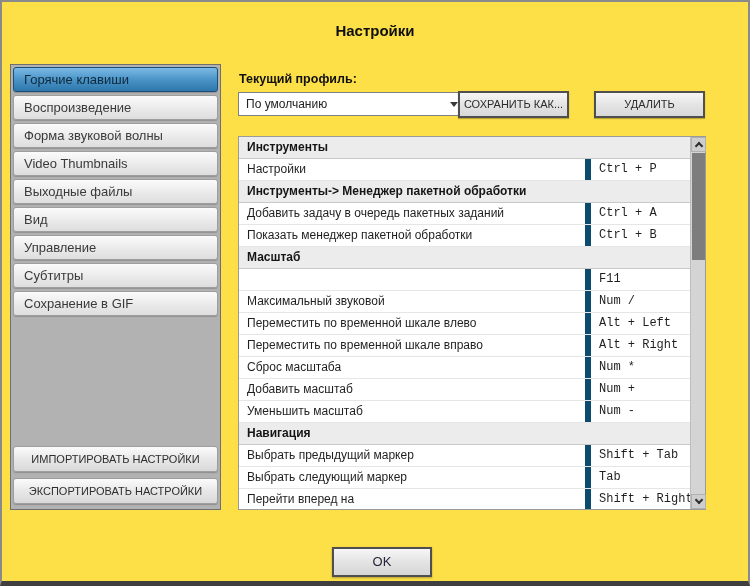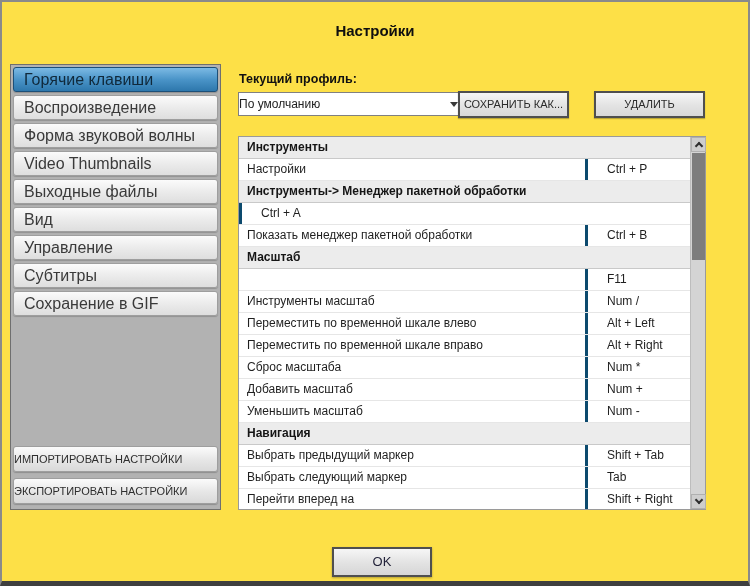--- a/index.html
+++ b/index.html
@@ -18,52 +18,52 @@
     text-align:center; font-size:15px; font-weight:bold; color:#0f0f0f;
   }
 
   
   .sidebar {
     position:absolute; left:8px; top:62px; width:211px; height:446px;
     background:#b2b2b2; border:1px solid #6f6f6f;
   }
   .side-item {
     margin:3px 2px 0 2px; height:25px; line-height:24px;
-    padding-left:10px; font-size:16px; color:#3a3a3a;
+    padding-left:10px; font-size:13px; color:#3a3a3a;
     background:linear-gradient(#fbfbfb, #eaeaea 55%, #dedede);
     border:1px solid #9e9e9e; border-radius:3px;
     box-shadow:0 1px 1px rgba(0,0,0,0.18);
     cursor:default; white-space:nowrap; overflow:hidden;
   }
   .side-item:first-child { margin-top:2px; }
   .side-item.selected {
     color:#10293b; font-weight:normal;
     background:linear-gradient(#7cbae4, #4a94c8 50%, #2d77ac);
     border:1px solid #1c4f78;
   }
   .side-bottom-btn {
     position:absolute; left:2px; right:2px; height:26px;
-    line-height:24px; text-align:left; font-size:11px; color:#2e2e2e;
+    line-height:24px; text-align:center; font-size:11px; color:#2e2e2e;
     background:linear-gradient(#fbfbfb, #e6e6e6 55%, #d9d9d9);
     border:1px solid #9e9e9e; border-radius:3px;
     box-shadow:0 1px 1px rgba(0,0,0,0.2);
     cursor:default; white-space:nowrap; overflow:hidden;
   }
   .import-btn { bottom:37px; }
   .export-btn { bottom:5px; }
 
   
   .profile-label {
     position:absolute; left:237px; top:70px;
     font-size:12.5px; font-weight:bold; color:#111;
   }
   .profile-select {
     position:absolute; left:236px; top:90px; width:230px; height:24px;
     background:#fff; border:1px solid #808080;
-    font-size:12px; color:#222; line-height:22px; 
+    font-size:12px; color:#222; line-height:22px; padding-left:7px;
     cursor:default;
   }
   .dd-arrow {
     position:absolute; right:9px; top:9px;
     width:0; height:0;
     border-left:4px solid transparent; border-right:4px solid transparent;
     border-top:5px solid #3a3a3a;
   }
   .push-btn {
     position:absolute; top:89px; width:111px; height:27px;
@@ -83,21 +83,21 @@
   }
   .table-body { flex:1 1 auto; overflow:hidden; }
   .trow { display:flex; height:22px; line-height:21px; font-size:12px; }
   .trow.item { background:#fff; border-bottom:1px solid #e6e6e6; color:#1f1f1f; }
   .trow.section {
     background:#ececec; border-bottom:1px solid #c9c9c9;
     font-weight:bold; color:#151515;
   }
   .cell { overflow:hidden; white-space:nowrap; }
   .cell.label { flex:1 1 auto; padding-left:8px; }
-  .cell.key { flex:0 0 105px; border-left:3px solid #0c4a6e; padding-left:19px; }
+  .cell.key { flex:0 0 105px; border-left:6px solid #0c4a6e; padding-left:8px;font-family:Liberation Mono, monospace; }
   .trow.section .cell.label { flex:1 1 auto; }
 
   
   .scrollbar {
     flex:0 0 15px; background:#d4d4d4; border-left:1px solid #bdbdbd;
     position:relative;
   }
   .sb-btn {
     position:absolute; left:0; width:15px; height:15px; background:#cecece;
     border:1px solid #b0b0b0;
@@ -164,35 +164,36 @@
           <div class="cell label">Инструменты</div>
         </div>
         <div class="trow item">
           <div class="cell label">Настройки</div>
           <div class="cell key">Ctrl + P</div>
         </div>
         <div class="trow section">
           <div class="cell label">Инструменты-&gt; Менеджер пакетной обработки</div>
         </div>
         <div class="trow item">
+          <div class="cell label">Добавить задачу в очередь пакетных заданий</div>
           <div class="cell key">Ctrl + A</div>
         </div>
         <div class="trow item">
           <div class="cell label">Показать менеджер пакетной обработки</div>
           <div class="cell key">Ctrl + B</div>
         </div>
         <div class="trow section">
           <div class="cell label">Масштаб</div>
         </div>
         <div class="trow item">
           <div class="cell label"></div>
           <div class="cell key">F11</div>
         </div>
         <div class="trow item">
-          <div class="cell label">Инструменты масштаб</div>
+          <div class="cell label">Максимальный звуковой</div>
           <div class="cell key">Num /</div>
         </div>
         <div class="trow item">
           <div class="cell label">Переместить по временной шкале влево</div>
           <div class="cell key">Alt + Left</div>
         </div>
         <div class="trow item">
           <div class="cell label">Переместить по временной шкале вправо</div>
           <div class="cell key">Alt + Right</div>
         </div>

